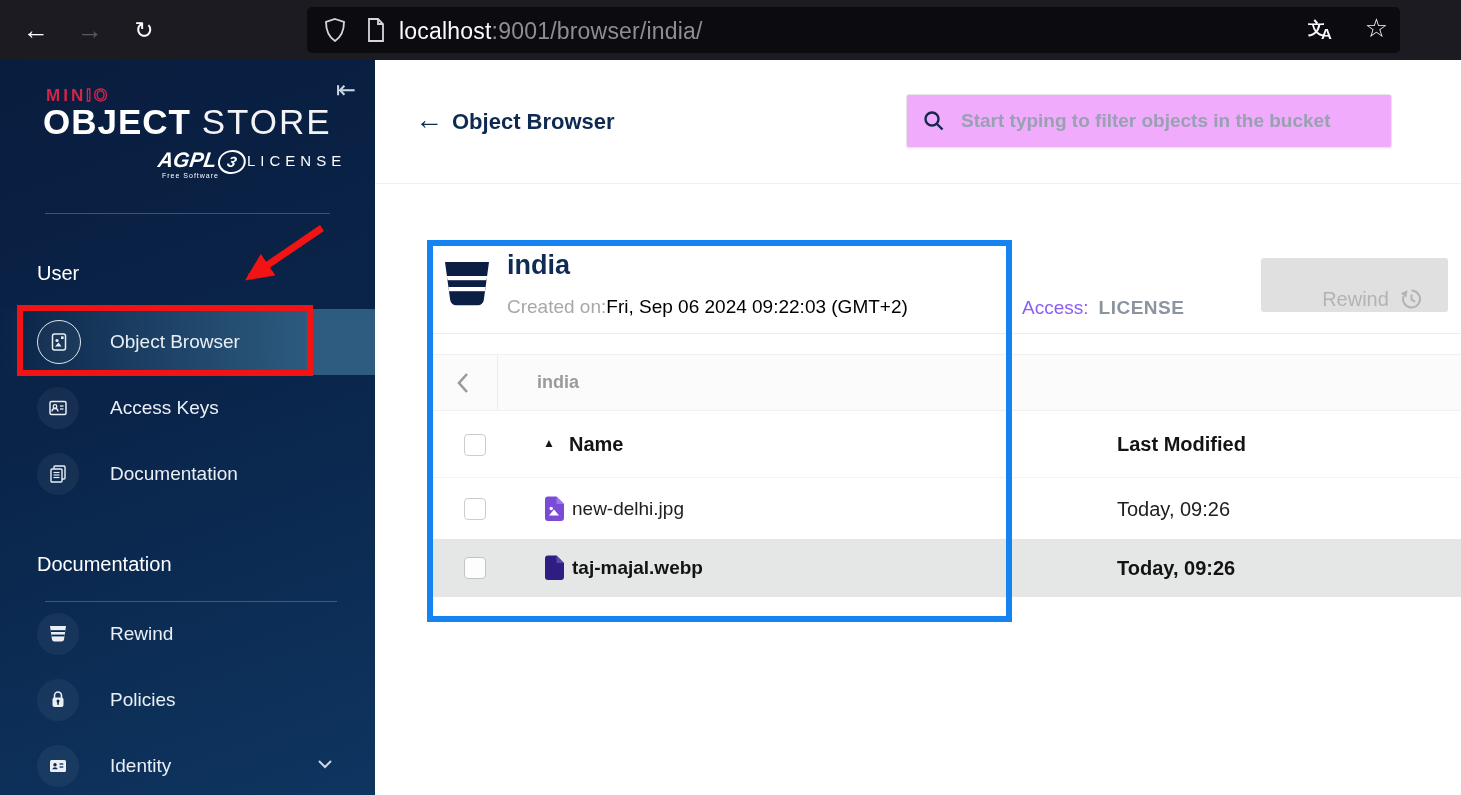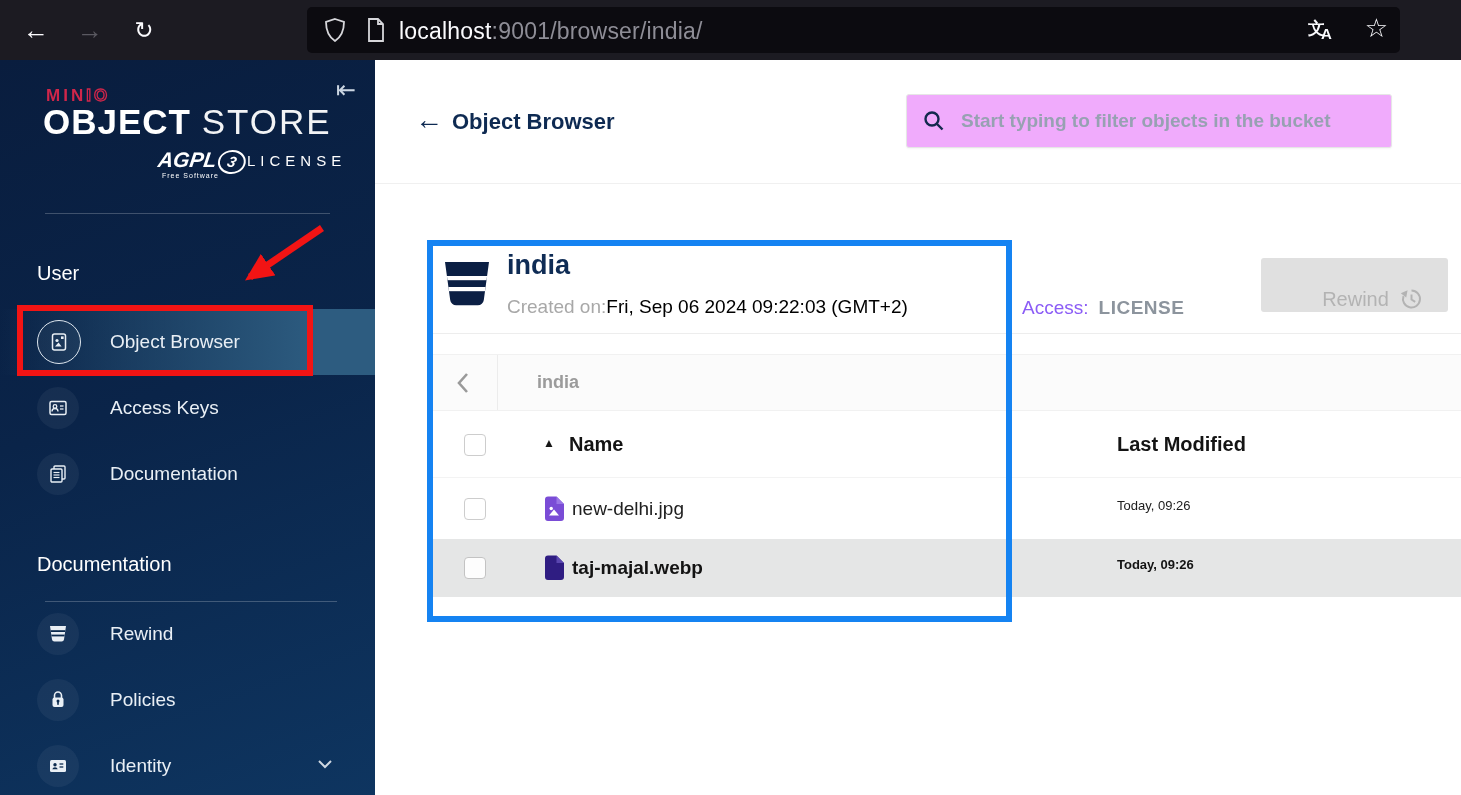--- a/index.html
+++ b/index.html
@@ -86,21 +86,21 @@
   .t-row{position:relative;height:61px;background:#fff;}
   .t-row.selected{height:58px;background:#e5e6e6;}
   .checkbox{position:absolute;left:35px;top:50%;margin-top:-11px;width:22px;height:22px;background:#fff;
     border:1.5px solid #cdcdcd;border-radius:4px;box-sizing:border-box;cursor:pointer;}
   .t-row.selected .checkbox{background:#fdfdfd;border-color:#c3c3c3;}
   .sort-tri{position:absolute;left:114px;top:50%;margin-top:-9px;font-size:12px;color:#161616;}
   .col-name{position:absolute;left:140px;top:50%;margin-top:-12px;font-size:20px;font-weight:bold;color:#141414;text-align:center;}
   .col-mod{position:absolute;left:688px;top:50%;margin-top:-12px;font-size:20px;font-weight:bold;color:#141414;}
   .file-icon{position:absolute;left:114px;top:50%;margin-top:-13px;}
   .cell-name{position:absolute;left:143px;top:50%;margin-top:-11px;font-size:19px;color:#202020;}
-  .cell-mod{position:absolute;left:688px;top:50%;margin-top:-11px;font-size:13px;color:#202020;}
+  .cell-mod{position:absolute;left:688px;top:50%;margin-top:-11px;font-size:20px;color:#202020;}
   .t-row.selected .cell-name,.t-row.selected .cell-mod{font-weight:bold;color:#131313;}
 
   
   .anno-blue{position:absolute;left:427px;top:240px;width:585px;height:382px;border:6px solid #1583f2;
     box-sizing:border-box;z-index:40;pointer-events:none;}
   .anno-red{position:absolute;left:17px;top:305px;width:296px;height:71px;border:6px solid #f21414;
     box-sizing:border-box;z-index:41;pointer-events:none;}
   .anno-arrow{position:absolute;left:0;top:0;z-index:42;pointer-events:none;}
 </style>
 </head>

